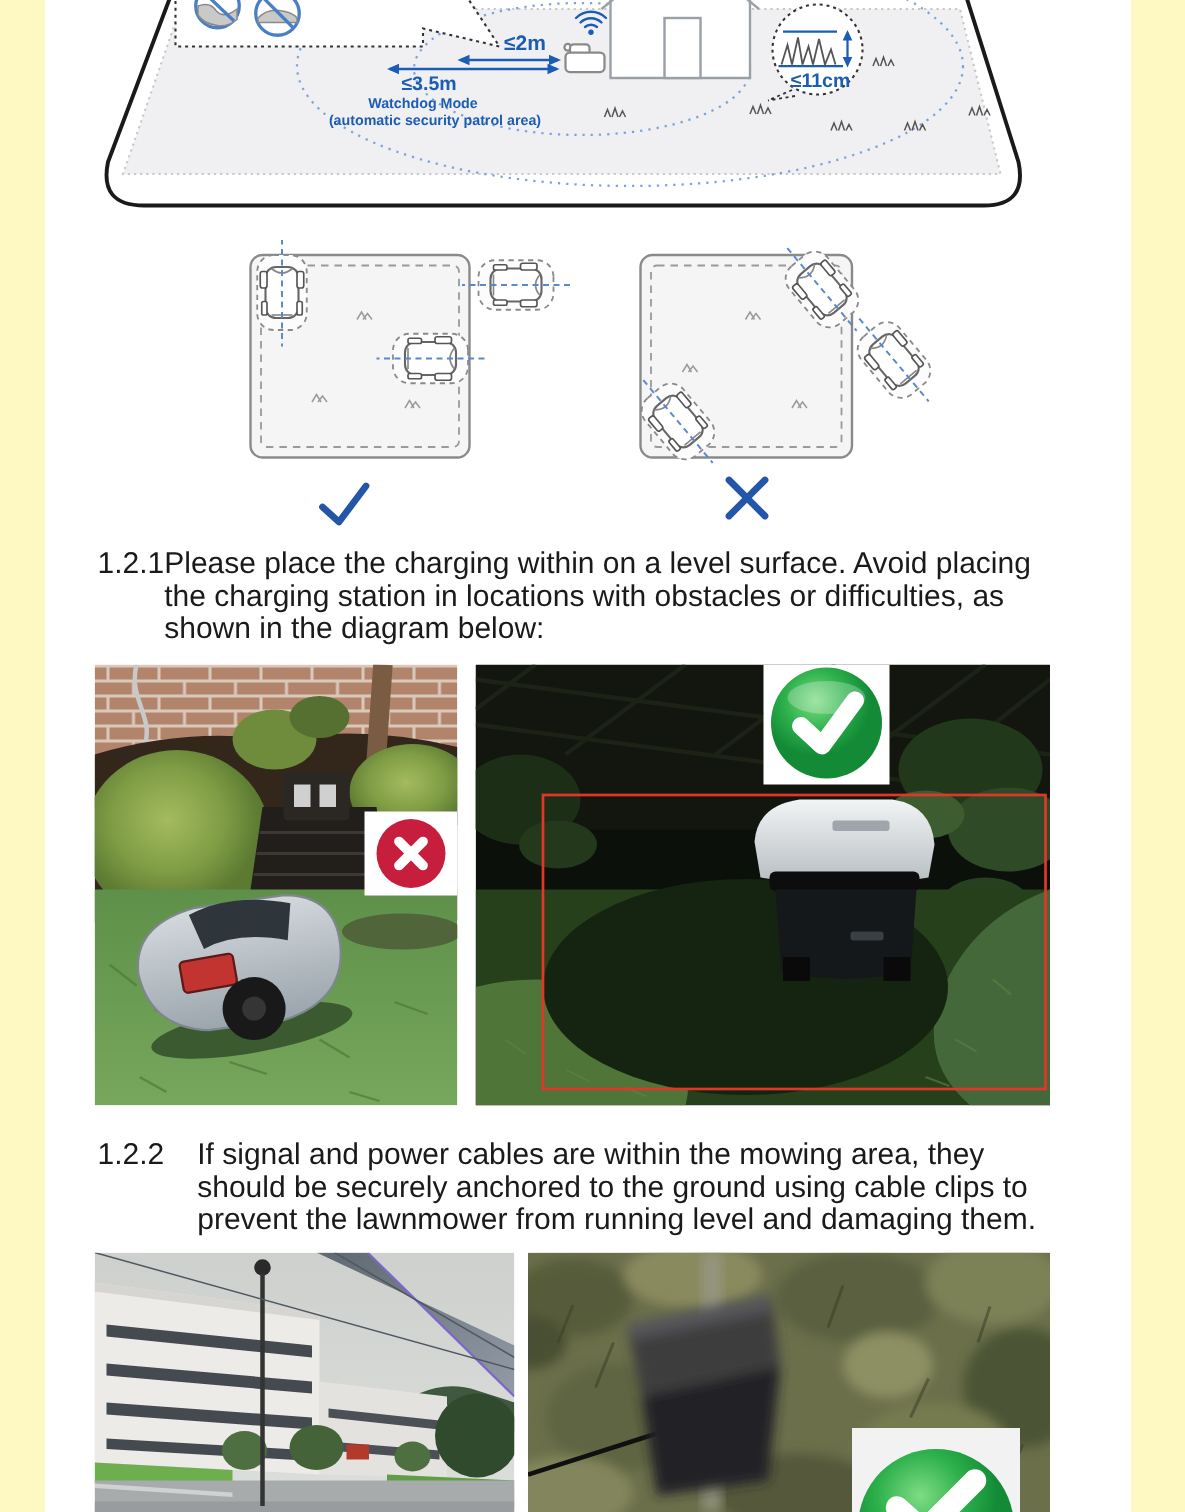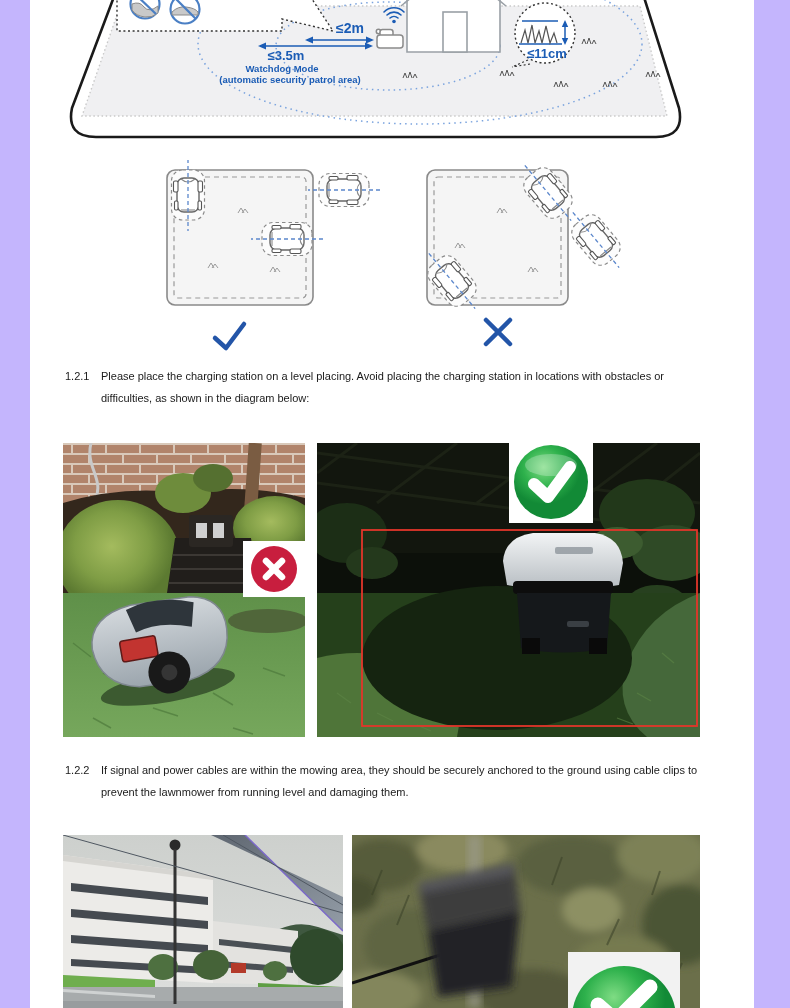--- a/index.html
+++ b/index.html
@@ -1,21 +1,21 @@
 <!DOCTYPE html>
 <html><head>
 <meta charset="utf-8">
 <style>
   html,body{margin:0;padding:0;}
   body{font-family:"Liberation Sans",sans-serif;background:#f3f3f5;}
-  #canvas{position:relative;width:790px;height:1008px;background:#c4b5fd;overflow:hidden;margin:0 auto;}
+  #canvas{position:relative;width:790px;height:1008px;background:#fef9c3;overflow:hidden;margin:0 auto;}
   #page{position:absolute;left:30px;top:0;width:724px;height:1008px;background:#ffffff;}
   .abs{position:absolute;}
   svg text{font-family:"Liberation Sans",sans-serif;}
-  .section{position:absolute;left:65px;width:648px;display:flex;color:#1a1a1a;font-size:11px;line-height:21.5px;}
+  .section{position:absolute;left:65px;width:648px;display:flex;color:#1a1a1a;font-size:20px;line-height:21.5px;}
   .sec-num{flex:0 0 36px;margin:0;padding:0;}
   .sec-text{flex:1;margin:0;padding:0;}
   .photo{position:absolute;overflow:hidden;}
   .photo svg{display:block;}
 </style>
 </head>
 <body>
 
 <div id="canvas">
   <div id="page"></div>
@@ -144,21 +144,21 @@
     </g>
 
     <g stroke="#2355a8" stroke-width="4.5" stroke-linecap="round">
       <line x1="426" y1="160" x2="450" y2="184"></line>
       <line x1="450" y1="160" x2="426" y2="184"></line>
     </g>
   </svg>
 
   <div class="section" style="top:366px;">
     <p class="sec-num">1.2.1</p>
-    <p class="sec-text">Please place the charging station on a level placing. Avoid placing the charging station in locations with obstacles or difficulties, as shown in the diagram below:</p>
+    <p class="sec-text">Please place the charging within on a level surface. Avoid placing the charging station in locations with obstacles or difficulties, as shown in the diagram below:</p>
   </div>
 
   <div class="photo" style="left:63px;top:443px;width:242px;height:294px;">
     <svg width="242" height="294" viewBox="0 0 242 294">
       <defs>
         <pattern id="brick" width="34" height="20" patternUnits="userSpaceOnUse">
           <rect width="34" height="20" fill="#b1846b"></rect>
           <rect y="0" width="34" height="2" fill="#d9c9ba"></rect>
           <rect y="10" width="34" height="2" fill="#d9c9ba"></rect>
           <rect x="8" y="2" width="2" height="8" fill="#d9c9ba"></rect>
@@ -271,21 +271,21 @@
       <rect x="45" y="87" width="335" height="196" fill="none" stroke="#e3362b" stroke-width="1.8"></rect>
       <g>
         <rect x="192" y="0" width="84" height="80" fill="#ffffff"></rect>
         <circle cx="234" cy="39" r="37" fill="url(#badgegreen)"></circle>
         <ellipse cx="234" cy="22" rx="26" ry="11" fill="#ffffff" opacity="0.25"></ellipse>
         <path d="M217,41 L231,54 L253,24" fill="none" stroke="#ffffff" stroke-width="12" stroke-linecap="round" stroke-linejoin="round"></path>
       </g>
     </svg>
   </div>
 
-  <div class="section" style="top:760px;">
+  <div class="section" style="top:760px;gap:22px;">
     <p class="sec-num">1.2.2</p>
     <p class="sec-text">If signal and power cables are within the mowing area, they should be securely anchored to the ground using cable clips to prevent the lawnmower from running level and damaging them.</p>
   </div>
 
   <div class="photo" style="left:63px;top:835px;width:280px;height:173px;">
     <svg width="280" height="173" viewBox="0 0 280 173">
       <defs>
         <linearGradient id="sky" x1="0" y1="0" x2="0" y2="1">
           <stop offset="0%" stop-color="#cdd0cd"></stop>
             <stop offset="100%" stop-color="#dddfdd"></stop>

